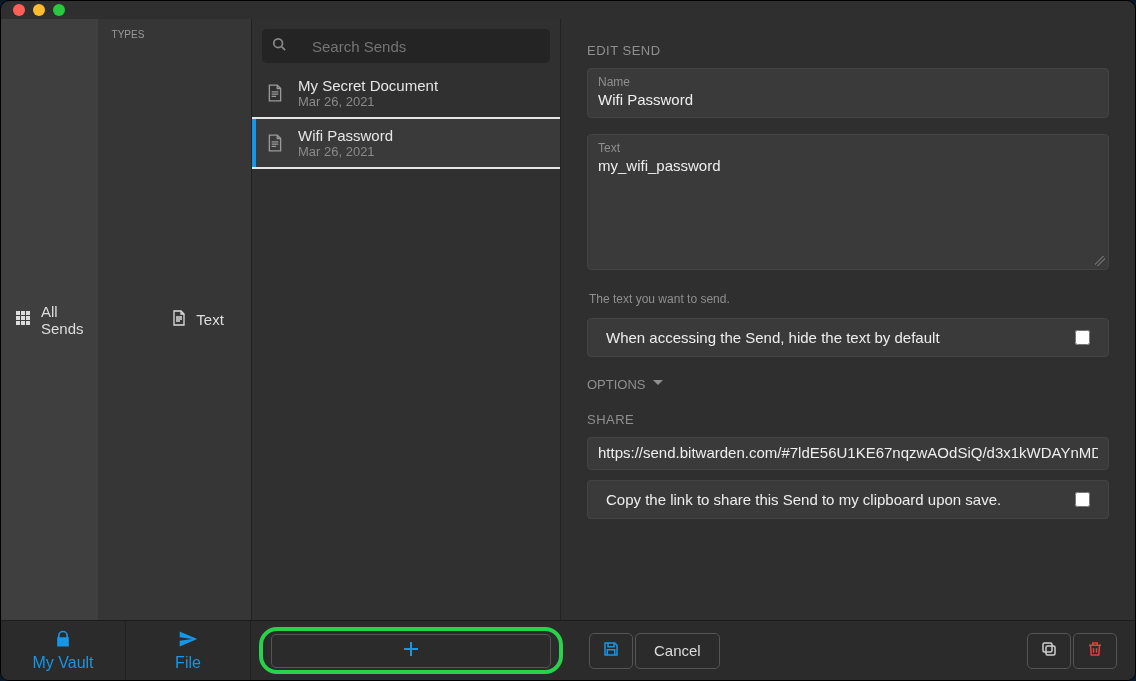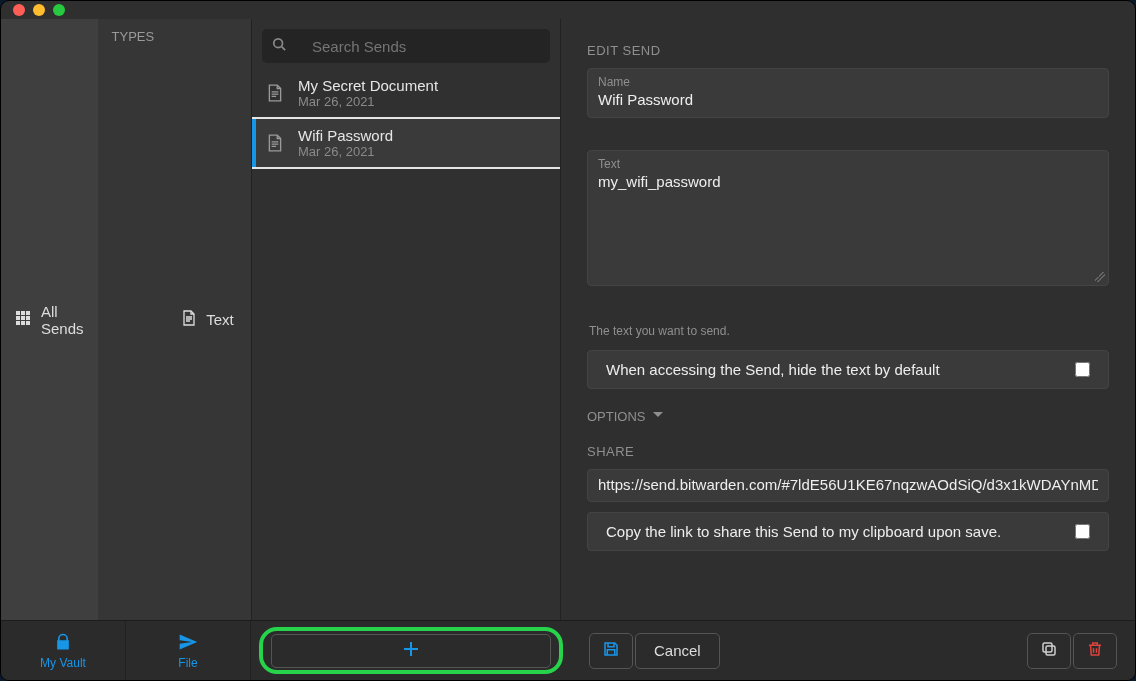--- a/index.html
+++ b/index.html
@@ -45,21 +45,21 @@
     padding:8px 14px;
     display:flex;
     align-items:center;
     gap:10px;
     cursor:pointer;
   }
   .sidebar .row.active { background:#3f3f3f; }
   .sidebar .section-label {
     padding:10px 14px 4px 14px;
     color:#9a9a9a;
-    font-size:13px;
+    font-size:10px;
   }
   
   .midcol {
     width: 310px;
     background:#303030;
     display:flex;
     flex-direction:column;
     border-left:1px solid #222;
     border-right:1px solid #222;
   }
@@ -101,21 +101,21 @@
     overflow-y:auto;
     padding:18px 26px 10px 26px;
     color:#ccc;
   }
   .section-head { color:#8f8f8f; font-size:13px; letter-spacing:0.5px; margin:6px 0 10px 0;}
   .field {
     background:#3a3a3a;
     border:1px solid #444;
     border-radius:4px;
     padding:6px 10px 8px 10px;
-    margin-bottom:32px;
+    margin-bottom:16px;
   }
   .field-label { color:#8f8f8f; font-size:12px; margin-bottom:2px;}
   .field input, .field textarea {
     width:100%; background:transparent;border:none;outline:none;color:#eee;font-size:15px;resize:none;font-family:inherit;
   }
   .field textarea{ height:100px;}
   .help {
     color:#8f8f8f; font-size:12px; padding:6px 2px 12px 2px;
   }
   .check-row {
@@ -152,21 +152,21 @@
   .nav-btn {
     width:125px;
     height:100%;
     display:flex;
     flex-direction:column;
     align-items:center;
     justify-content:center;
     gap:1px;
     cursor:pointer;
     color:#1795e6;
-    font-size:12px;
+    font-size:16px;
     border-right:1px solid #222;
   }
   .nav-btn svg{width:20px;height:20px;}
   .add-wrap{
     flex:0 0 320px;
     display:flex;
     align-items:center;
     justify-content:center;
     height:100%;
     position:relative;

